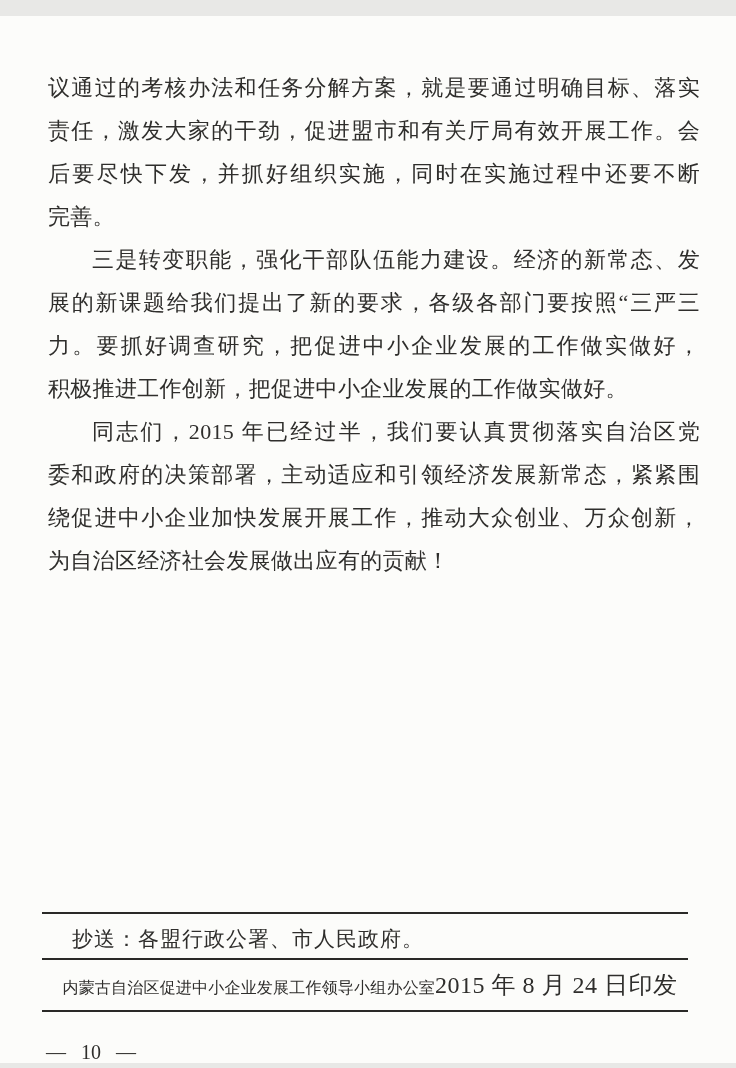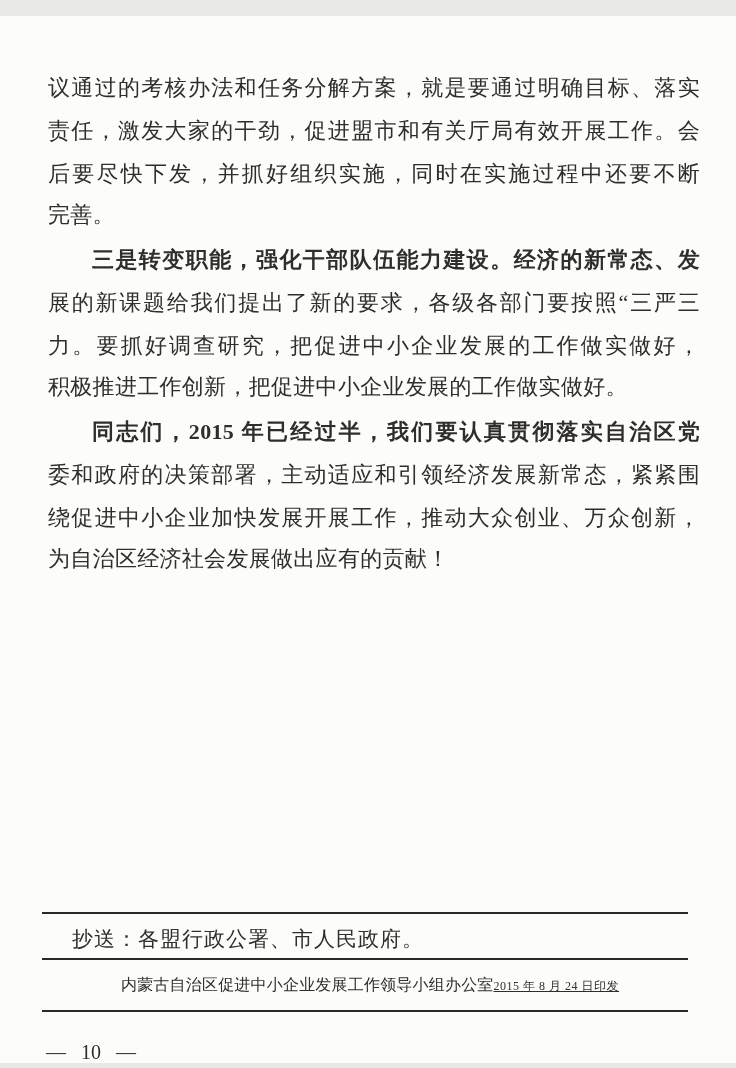--- a/index.html
+++ b/index.html
@@ -30,23 +30,22 @@
   .para { margin: 0; padding: 0; }
   .line {
     height: 43px;
     white-space: nowrap;
     text-align: justify;
     text-align-last: justify;
   }
   .line.last {
     text-align: left;
     text-align-last: left;
-    font-family: Liberation Mono, monospace;
   }
-  .line.indent { text-indent: 2em; font-weight: bold; }
+  .line.indent { text-indent: 2em; }
   
   .rule {
     position: absolute;
     left: 42px;
     width: 646px;
     background: #2a2927;
   }
   .rule-1 { top: 896px; height: 2px; }
   .rule-2 { top: 942px; height: 2px; }
   .rule-3 { top: 994px; height: 2px; }
@@ -68,24 +67,23 @@
     justify-content: center;
     align-items: baseline;
     white-space: nowrap;
   }
   .issuer {
     font-size: 16px;
     letter-spacing: 0.2px;
     line-height: 26px;
   }
   .print-date {
-    font-size: 12px;
+    font-size: 24px;
     letter-spacing: 0.5px;
     line-height: 26px;
-    text-decoration: underline;
   }
   .page-number {
     position: absolute;
     left: 46px;
     top: 1024px;
     display: flex;
     align-items: center;
     gap: 15px;
     font-size: 20px;
     line-height: 24px;

